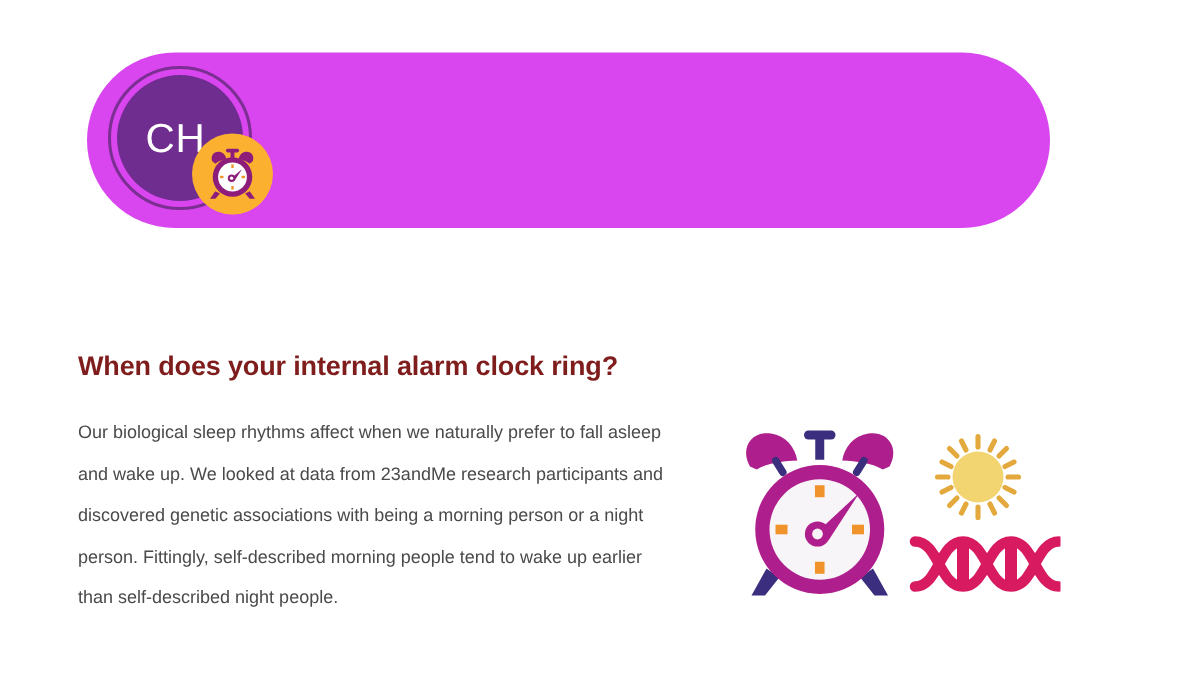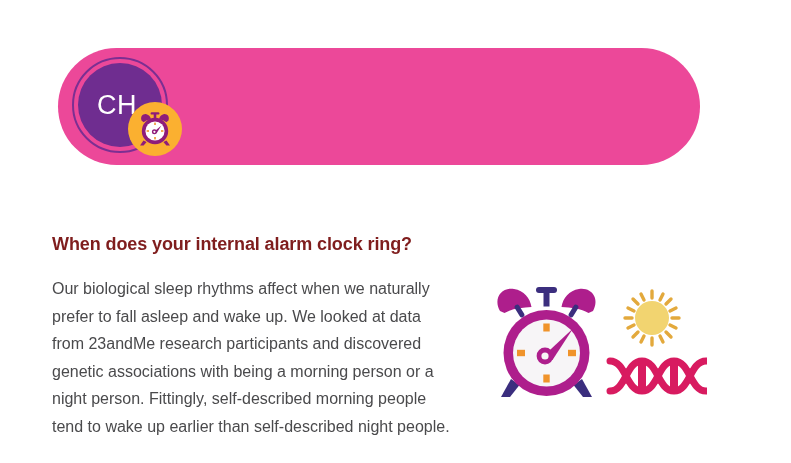--- a/index.html
+++ b/index.html
@@ -13,24 +13,24 @@
     font-family: "Liberation Sans", sans-serif;
     -webkit-font-smoothing: antialiased;
     overflow: hidden;
     position: relative;
   }
 
   
   #insight-card {
     position: absolute;
     left: 58px;
-    top: 48px;
+    top: 35px;
     width: 642px;
     height: 117px;
-    background: #ec4899;
+    background: #d946ef;
     border-radius: 60px;
   }
 
   #avatar-wrap {
     position: absolute;
     left: 14px;
     top: 9px;
     width: 112px;
     height: 100px;
   }
@@ -107,21 +107,21 @@
     font-weight: 700;
     color: #7f1d1d;
     letter-spacing: -0.1px;
   }
 
   #section-body {
     position: absolute;
     left: 52px;
     top: 275px;
     width: 400px;
-    font-size: 16px;
+    font-size: 12px;
     line-height: 27.5px;
     color: #4a4a4c;
     font-weight: 400;
   }
 
   
   #illustration {
     position: absolute;
     left: 492px;
     top: 283px;

